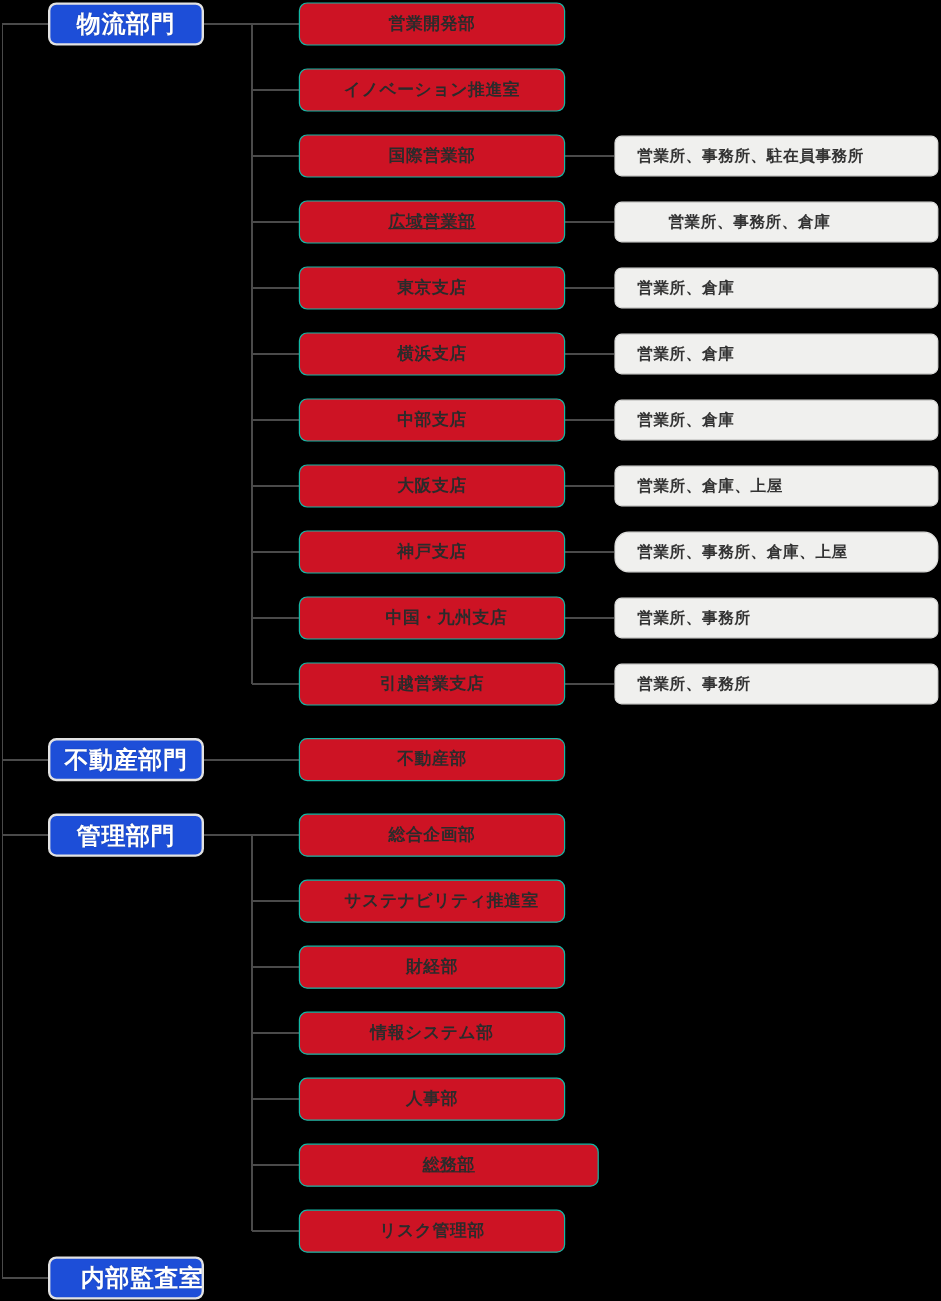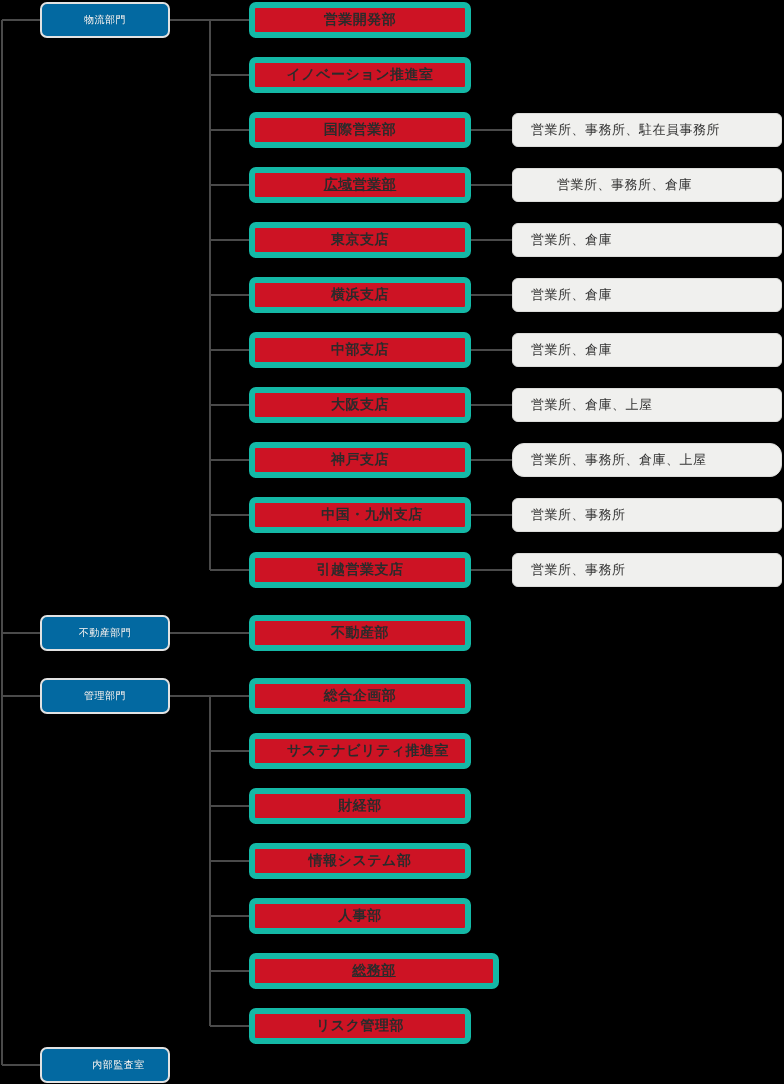--- a/index.html
+++ b/index.html
@@ -27,42 +27,42 @@
     position: absolute;
     box-sizing: border-box;
     display: flex;
     align-items: center;
     justify-content: center;
     border-radius: 7px;
     white-space: nowrap;
     letter-spacing: 0.5px;
   }
   .node-dept {
-    background: #0369a1;
+    background: #1d4ed8;
     border: 2px solid #e2e2e2;
     color: #ffffff;
-    font-weight: normal;
-    font-size: 10px;
+    font-weight: bold;
+    font-size: 20px;
     height: 36px;
     text-shadow: 0 0 1px rgba(0,0,0,0.3);
   }
   .node-div {
     background: #cd1324;
-    border: 6px solid #14b8a6;
+    border: 1px solid #14b8a6;
     color: #2b2b2b;
     font-weight: bold;
     font-size: 14px;
     height: 36px;
     text-align: right;
   }
   .node-leaf {
     background: #f0f0ee;
     border: 1px solid #dcdcda;
     color: #333333;
-    font-weight: normal;
+    font-weight: bold;
     font-size: 13px;
     height: 34px;
     justify-content: flex-start;
     padding-left: 18px;
     border-radius: 6px;
   }
 </style>
 </head>
 <body>
 

